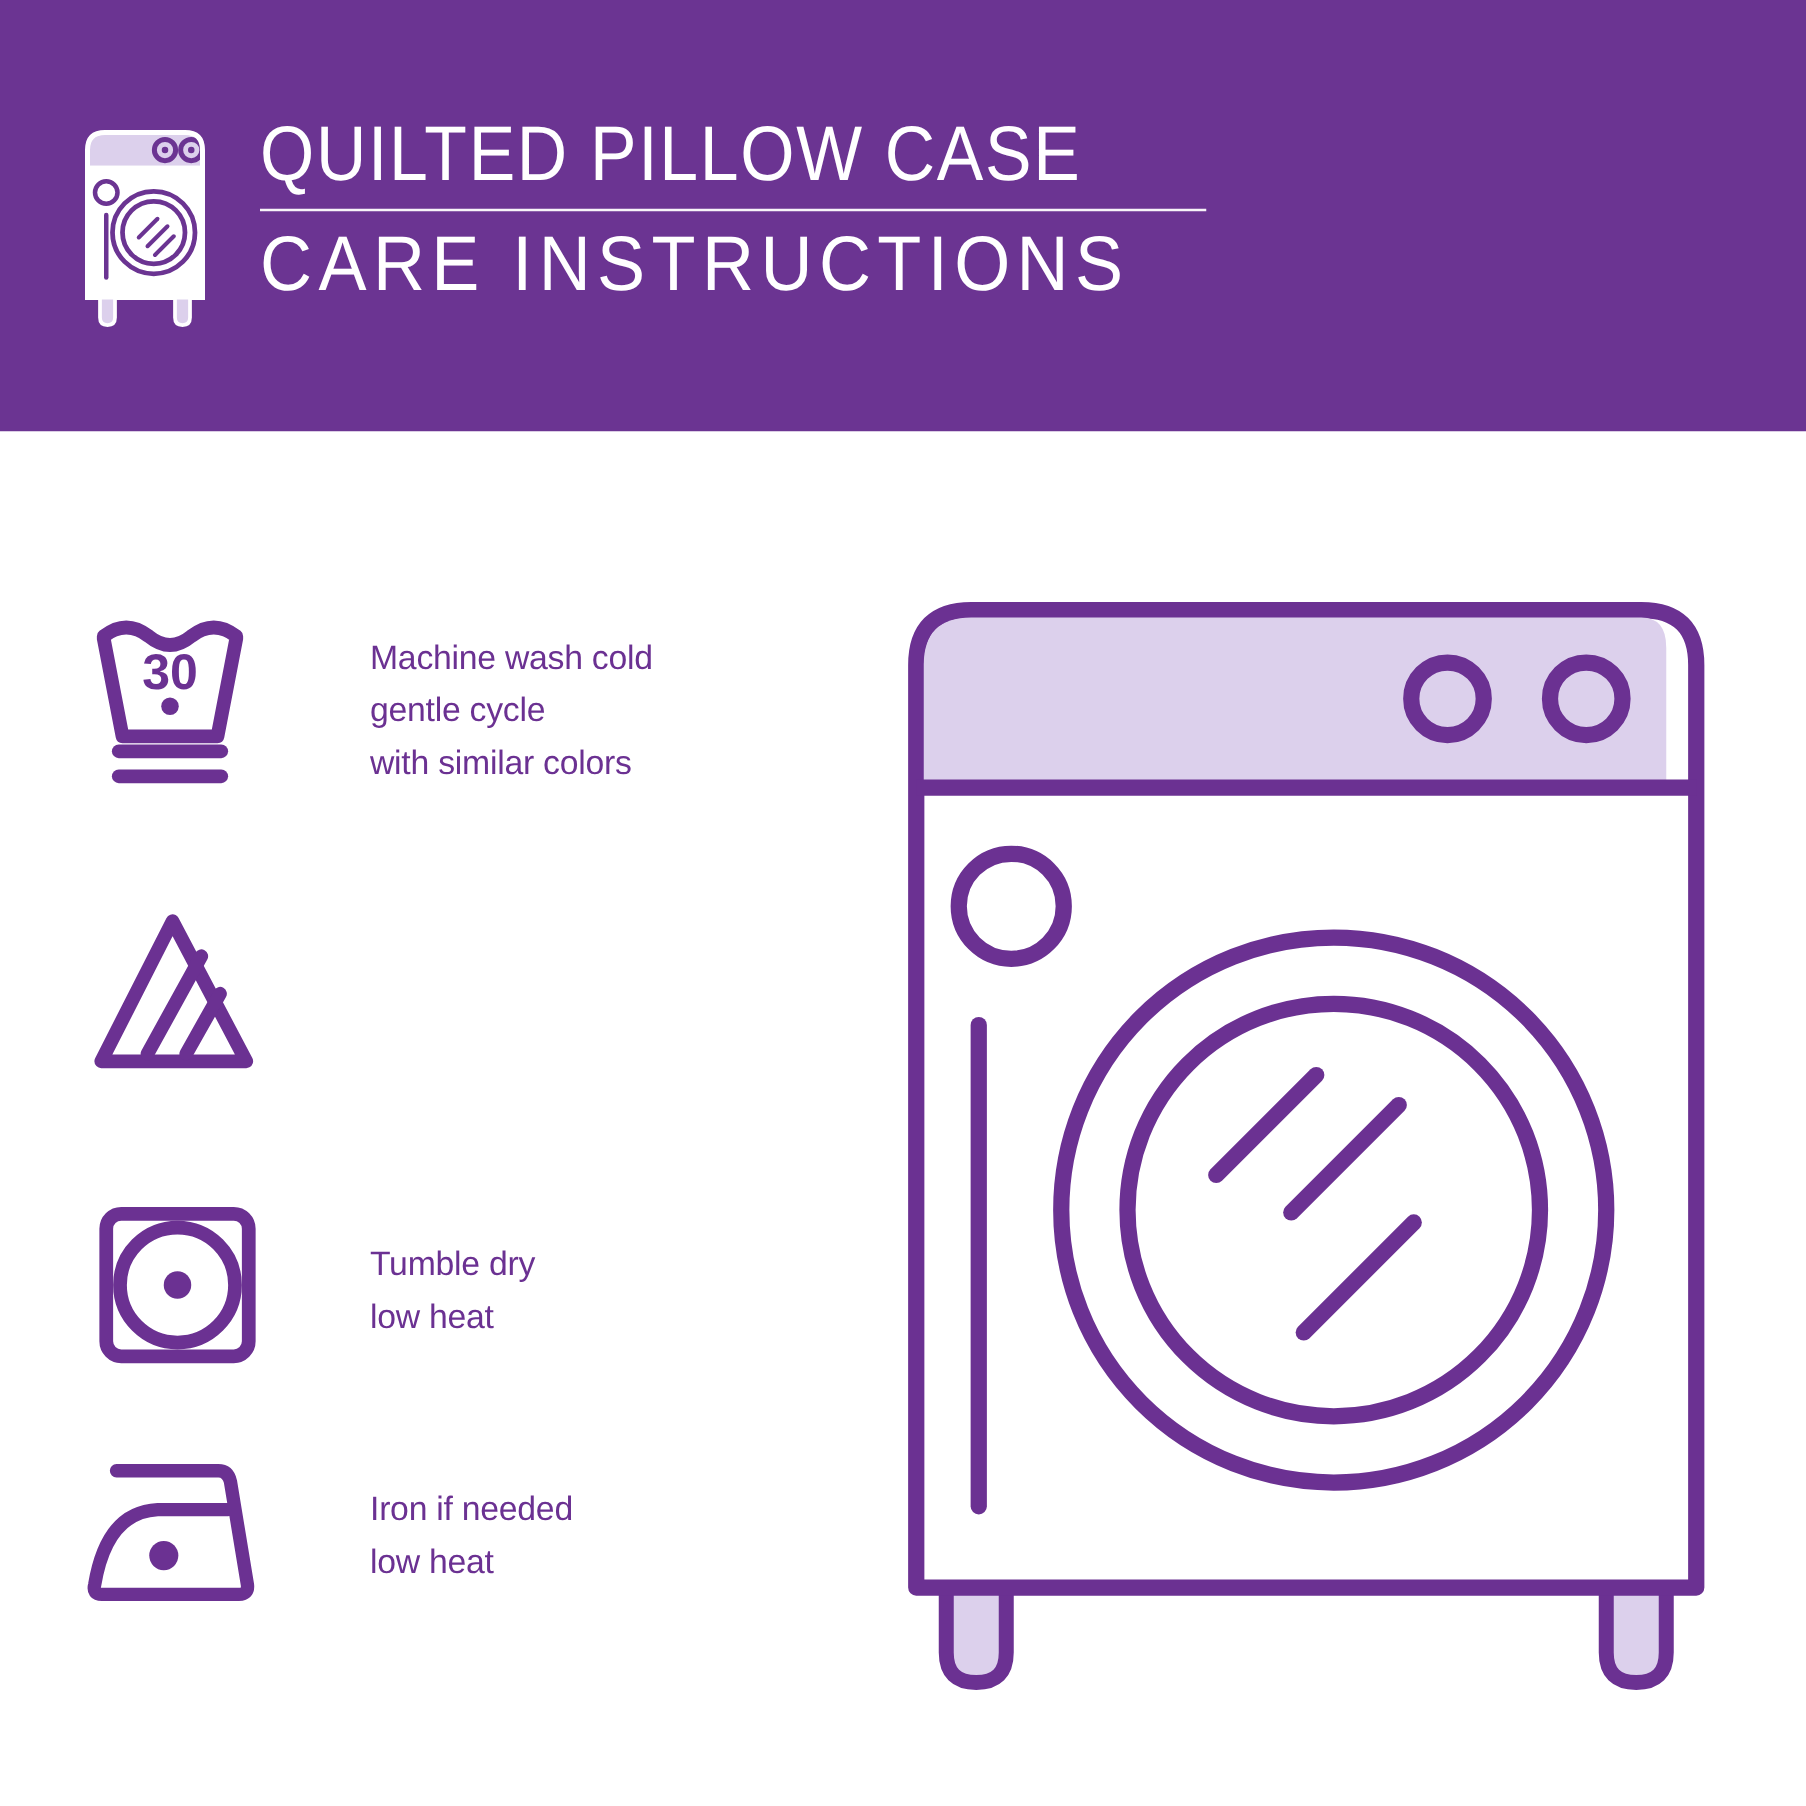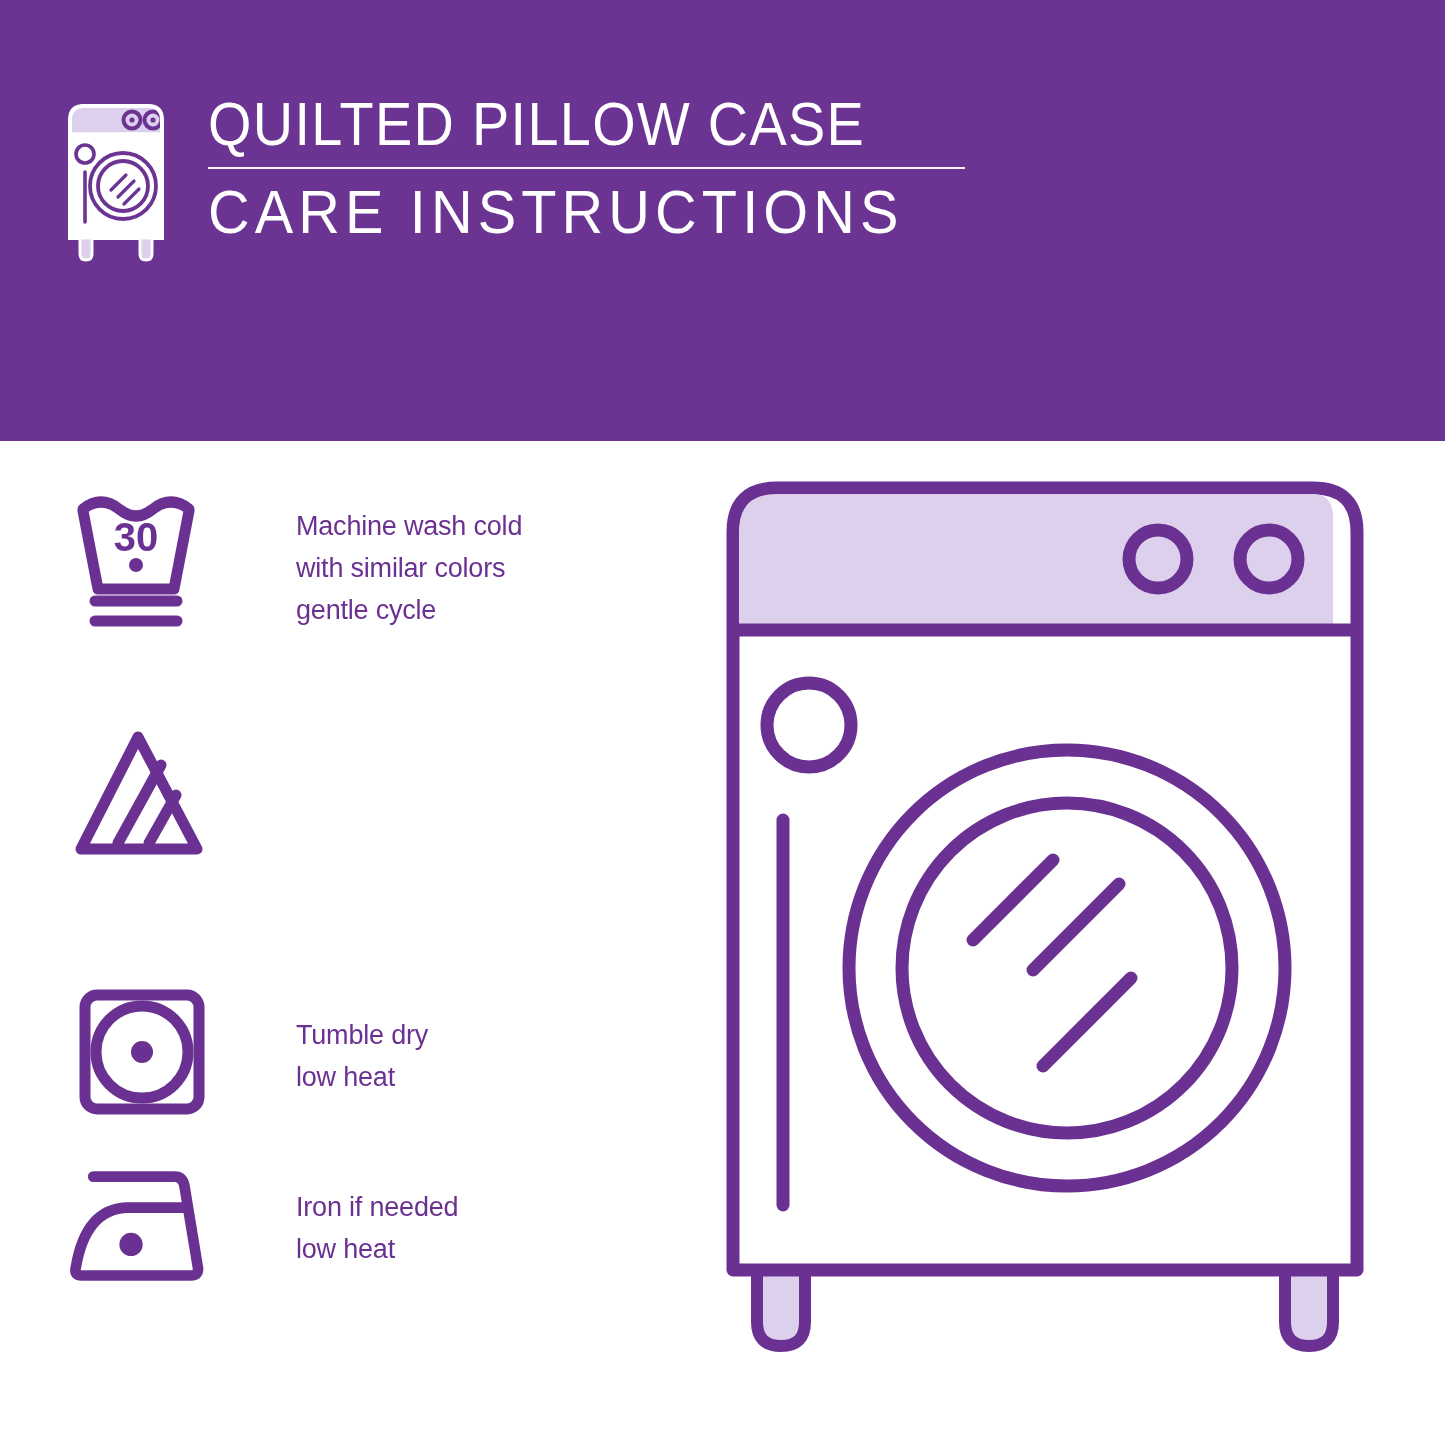--- a/index.html
+++ b/index.html
@@ -17,21 +17,21 @@
     background: #ffffff;
     overflow: hidden;
   }
 
   
   #header-band {
     position: absolute;
     left: 0;
     top: 0;
     width: 1445px;
-    height: 441px;
+    height: 345px;
     background: #6B3492;
   }
   #header-inner {
     position: absolute;
     left: 60px;
     top: 90px;
     width: 1000px;
     height: 175px;
     display: flex;
     align-items: flex-start;
@@ -87,21 +87,21 @@
   }
   .care-row {
     position: absolute;
     left: 68px;
     width: 620px;
     display: flex;
     align-items: center;
   }
   #row-0 { top: 148px; }
   #row-1 { top: 380px; }
-  #row-2 { top: 636px; }
+  #row-2 { top: 612px; }
   #row-3 { top: 808px; }
 
   .care-symbol {
     flex: 0 0 auto;
     width: 160px;
     height: 150px;
     display: flex;
     align-items: center;
     justify-content: flex-end;
   }
@@ -176,22 +176,22 @@
         <svg width="155" height="150" viewBox="0 0 155 150">
           <path d="M10 16 Q28 2 46 16 Q63 30 80 16 Q98 2 116 16 L116 18 L101 96 L25 96 L10 18 Z" fill="none" stroke="#6B3192" stroke-width="11" stroke-linejoin="round" stroke-linecap="round"></path>
           <text x="63" y="58" font-family="Liberation Sans, sans-serif" font-size="40" font-weight="bold" fill="#6B3192" text-anchor="middle">30</text>
           <circle cx="63" cy="72" r="7" fill="#6B3192"></circle>
           <line x1="22" y1="108" x2="104" y2="108" stroke="#6B3192" stroke-width="11" stroke-linecap="round"></line>
           <line x1="22" y1="128" x2="104" y2="128" stroke="#6B3192" stroke-width="11" stroke-linecap="round"></line>
         </svg>
       </div>
       <div class="care-text">
         <span class="ln">Machine wash cold</span>
+        <span class="ln">gentle cycle</span>
         <span class="ln">with similar colors</span>
-        <span class="ln">gentle cycle</span>
       </div>
     </div>
 
     <div class="care-row" id="row-1">
       <div class="care-symbol">
         <svg width="155" height="150" viewBox="0 0 155 150">
           <path d="M65 12 L124 124 L8 124 Z" fill="none" stroke="#6B3192" stroke-width="11" stroke-linejoin="round"></path>
           <line x1="45" y1="118" x2="88" y2="40" stroke="#6B3192" stroke-width="11" stroke-linecap="round"></line>
           <line x1="76" y1="118" x2="103" y2="70" stroke="#6B3192" stroke-width="11" stroke-linecap="round"></line>
         </svg>

